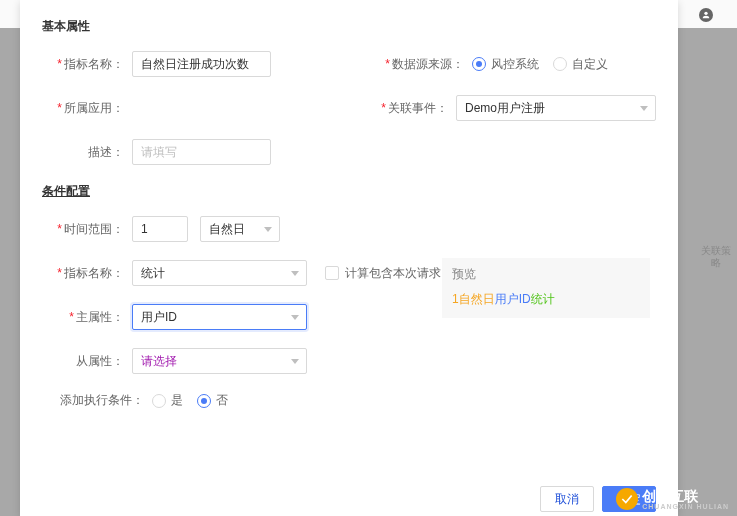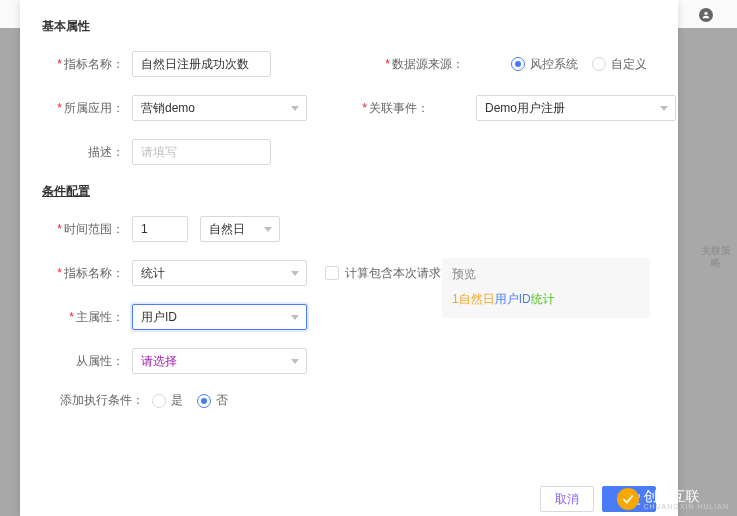--- a/index.html
+++ b/index.html
@@ -52,21 +52,21 @@
     .form-row {
       display: flex;
       align-items: center;
       margin-bottom: 18px;
     }
     .form-col {
       display: flex;
       align-items: center;
     }
     .form-col-left { width: 300px; }
-    .form-col-right { margin-left: 40px; gap: 39px; }
+    .form-col-right { margin-left: 40px; }
     .label {
       width: 90px;
       text-align: right;
       padding-right: 8px;
       color: #666;
       font-size: 12px;
     }
     .label.req::before {
       content: "*";
       color: #f5222d;
@@ -187,21 +187,21 @@
       right: 22px;
       bottom: 4px;
       display: flex;
       gap: 8px;
     }
     .btn {
       height: 26px;
       padding: 0 14px;
       border: 1px solid #d9d9d9;
       background: #fff;
-      color: #8b5cf6;
+      color: #1d4ed8;
       border-radius: 2px;
       font-size: 12px;
       cursor: pointer;
     }
     .btn-primary {
       background: #4a7cf7;
       border-color: #4a7cf7;
       color: #fff;
     }
     .side-col {
@@ -219,20 +219,21 @@
     .watermark {
       position: absolute;
       right: 8px;
       bottom: 6px;
       z-index: 20;
       display: flex;
       align-items: center;
       gap: 4px;
       color: #fff;
       font-size: 14px;
+      font-weight: bold;
     }
     .wm-logo {
       width: 22px; height: 22px;
       border-radius: 50%;
       background: #f6a800;
       display: inline-flex;
       align-items: center;
       justify-content: center;
       color: #fff;
       font-weight: bold;
@@ -275,23 +276,20 @@
           <span class="radio-dot"></span>
           <span>自定义</span>
         </label>
       </div>
     </div>
   </div>
 
   <div class="form-row">
     <div class="form-col form-col-left">
       <span class="label req">所属应用：</span>
-      <div class="select">
-        <span>营销demo</span>
-      </div>
     </div>
     <div class="form-col form-col-right">
       <span class="label req">关联事件：</span>
       <div class="select wide">
         <span>Demo用户注册</span>
       </div>
     </div>
   </div>
 
   <div class="form-row">

